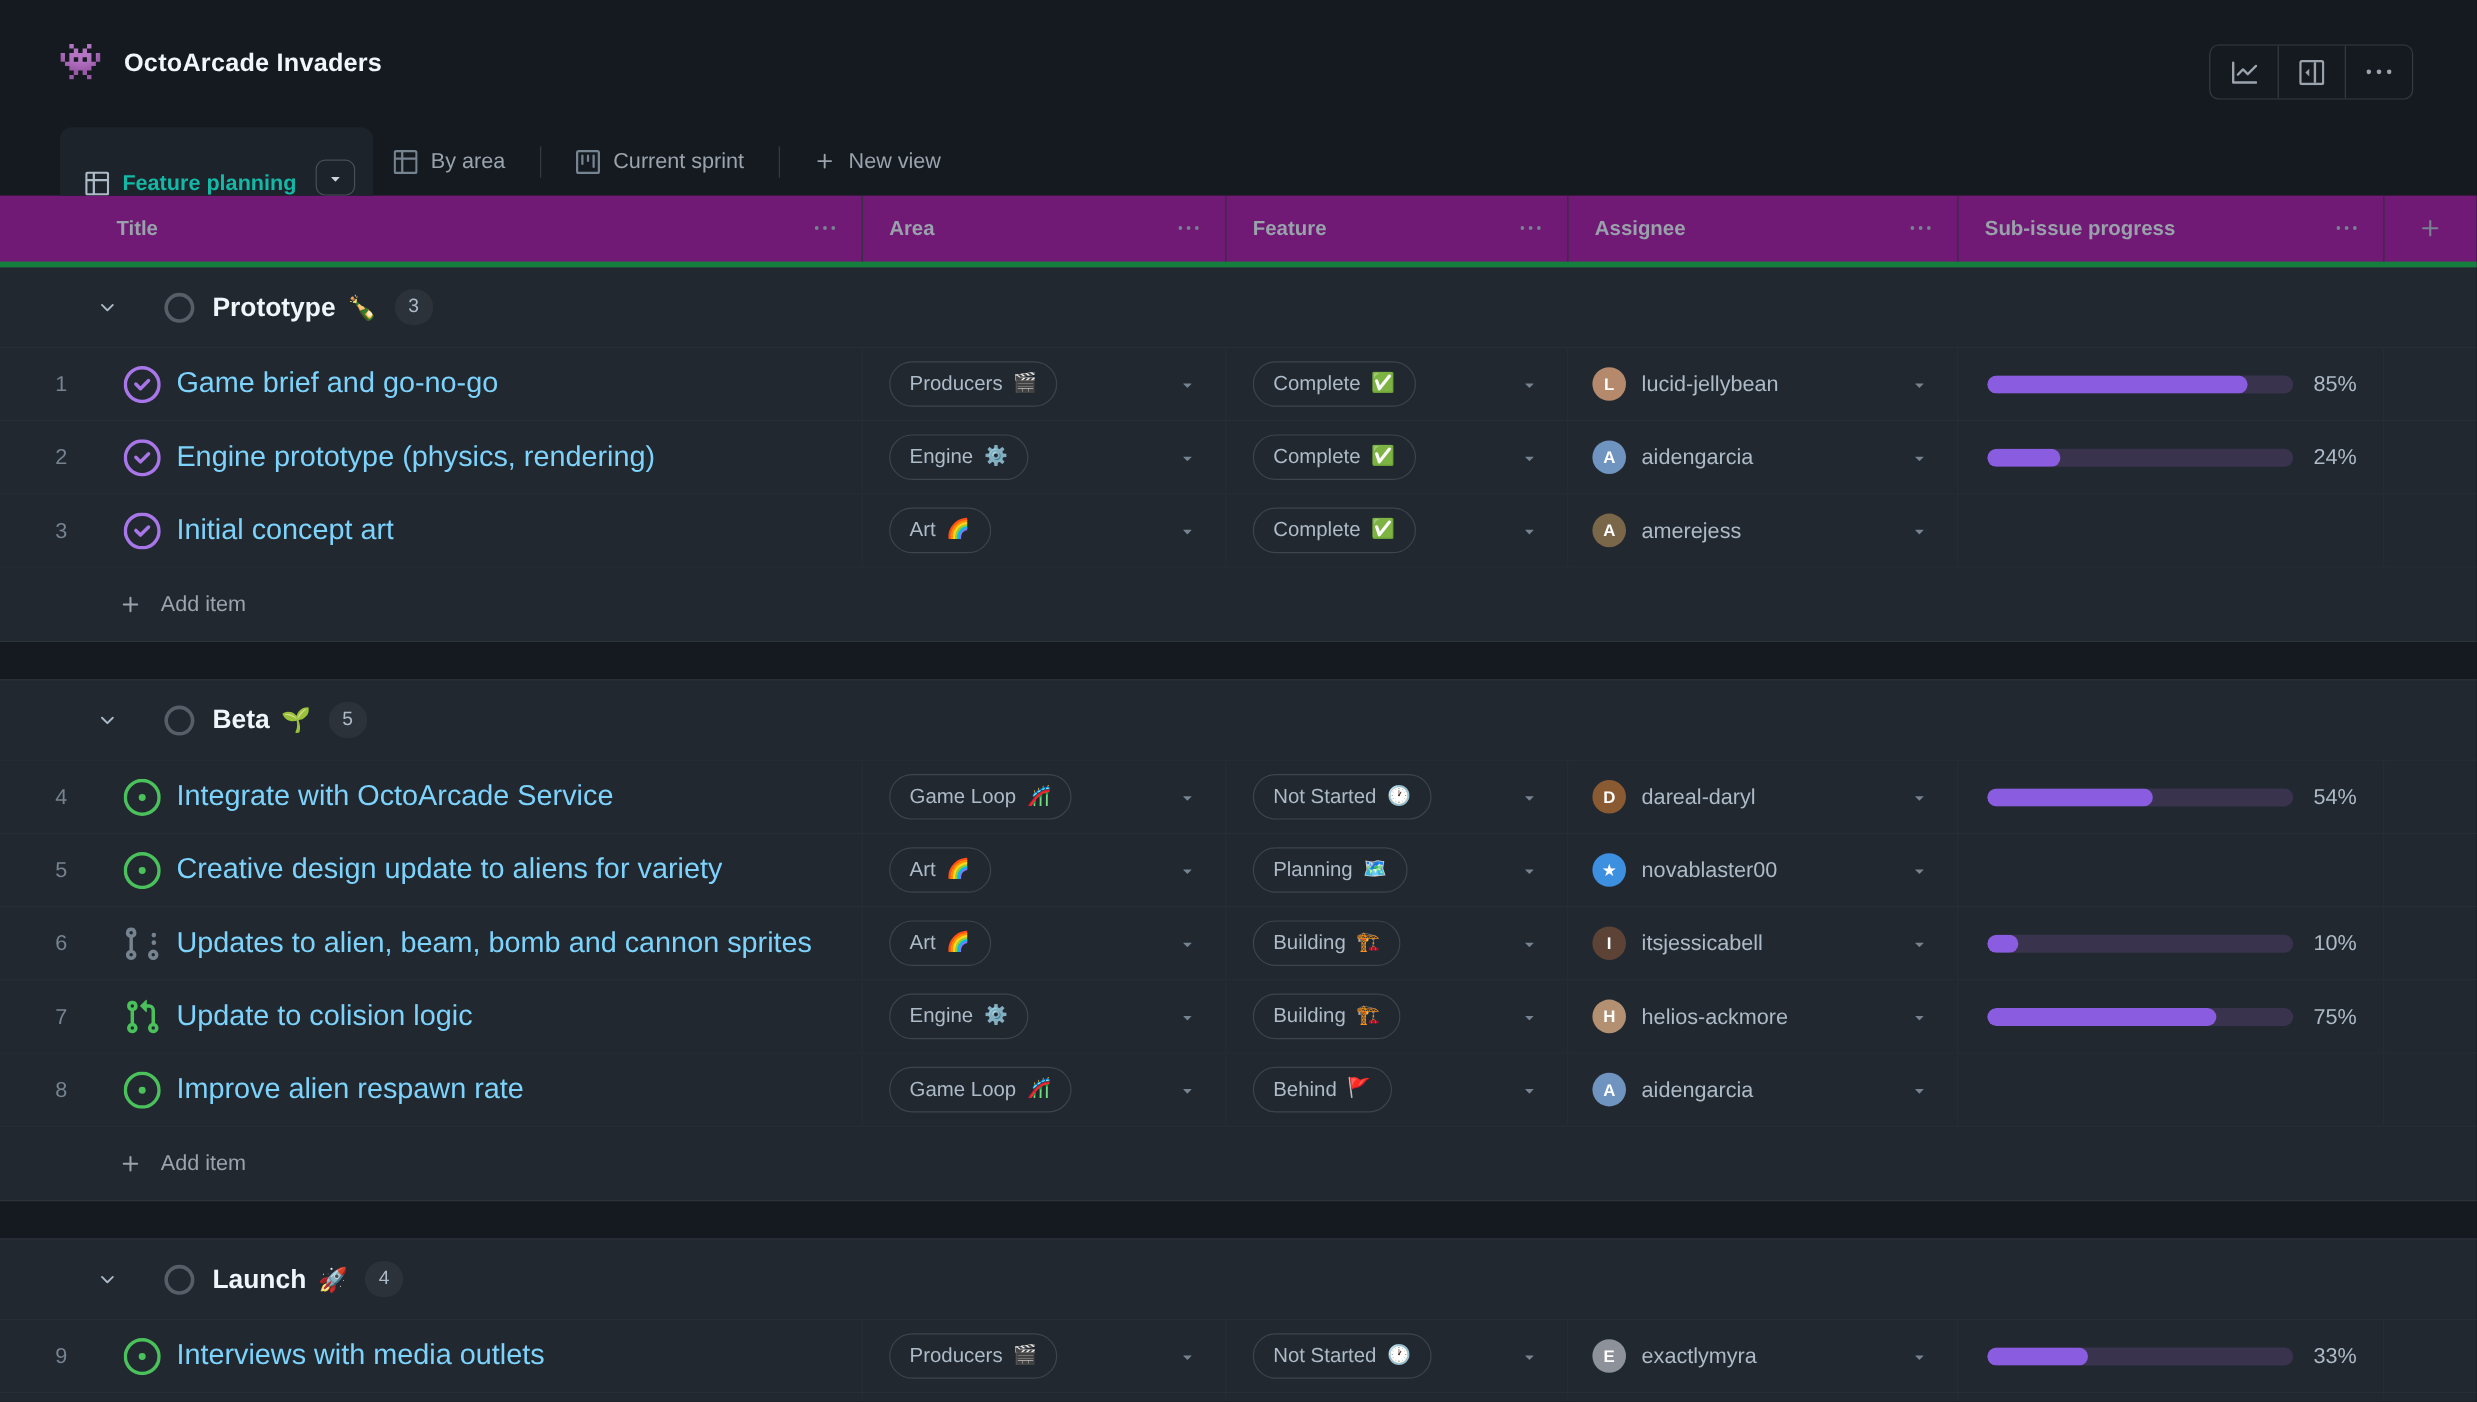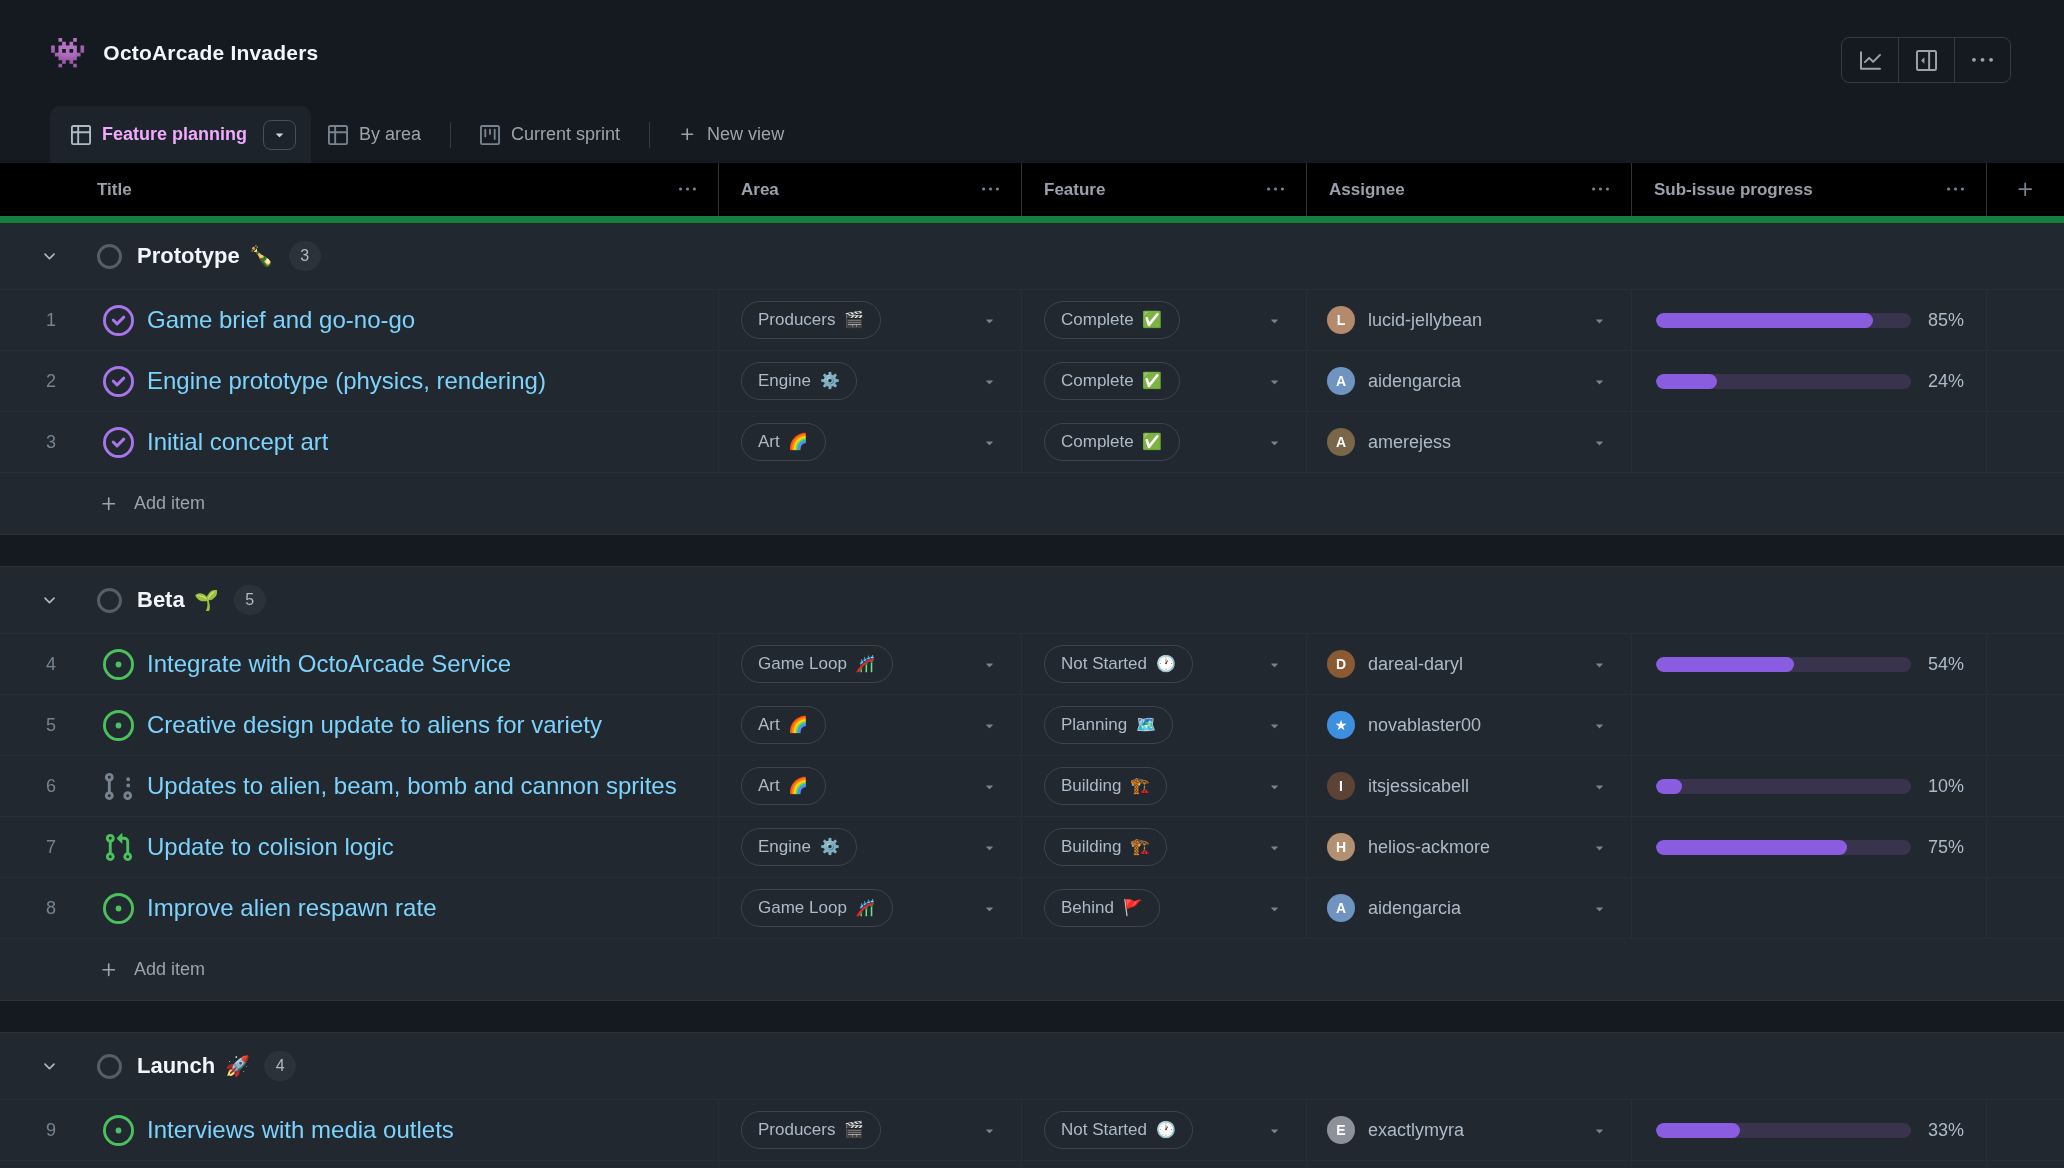--- a/index.html
+++ b/index.html
@@ -17,42 +17,42 @@
   .app-title { font-size:21px; font-weight:700; color:#f0f6fc; letter-spacing:.2px; }
   .toolbar { margin-left:auto; display:flex; border:1px solid #343b45; border-radius:8px; overflow:hidden; margin-top:14px; }
   .tb-btn { width:56px; height:44px; display:flex; align-items:center; justify-content:center; color:#9ba3ad; background:transparent; cursor:pointer; }
   .tb-btn + .tb-btn { border-left:1px solid #343b45; }
   .tb-btn svg { width:21px; height:21px; fill:currentColor; }
 
   
   .tabbar { height:57px; display:flex; align-items:stretch; padding-left:50px; }
   .tab { display:flex; align-items:center; gap:11px; padding:0 17px; color:#9ba3ad; font-size:18px; cursor:pointer; white-space:nowrap; }
   .tab .t-icon svg { width:20px; height:20px; fill:#768390; }
-  .tab.active { background:#1c232b; border-radius:10px 10px 0 0; color:#f0abfc; font-weight:600; padding:0 15px 0 21px; }
+  .tab.active { background:#1c232b; border-radius:10px 10px 0 0; color:#14b8a6; font-weight:600; padding:0 15px 0 21px;align-items:flex-end; }
   .tab.active .t-icon svg { fill:#adbac7; }
   .tab-caret { width:33px; height:30px; border:1px solid #474f58; border-radius:8px; display:flex; align-items:center; justify-content:center; color:#cdd5dd; margin-left:5px; }
   .tab-caret svg { width:15px; height:15px; fill:currentColor; }
   .tab-divider { width:1px; height:26px; background:#343b45; align-self:center; margin:0 12px; }
   .plus-ic svg { width:17px; height:17px; fill:#9ba3ad; }
 
   
   .grid { display:grid; grid-template-columns:718px 303px 285px 325px 355px 78px; }
-  .colheader { height:60px; background:#000000; border-bottom:7px solid #15803d; }
+  .colheader { height:60px; background:#701a75; border-bottom:5px solid #15803d; }
   .ch-cell { display:flex; align-items:center; color:#99a1ab; font-size:17px; font-weight:600; padding:0 22px; }
   .ch-cell + .ch-cell { border-left:1px solid #2c333b; }
   .ch-title { padding-left:97px; }
   .ch-kebab { margin-left:auto; color:#768390; cursor:pointer; }
   .ch-kebab svg { width:17px; height:17px; fill:currentColor; }
   .ch-plus { justify-content:center; padding:0; color:#768390; cursor:pointer; }
   .ch-plus svg { width:19px; height:19px; fill:currentColor; }
 
   .group { background:#212830; border-bottom:1px solid #2c333b; }
   .group + .group { margin-top:31px; border-top:1px solid #2c333b; }
 
-  .group-header { height:66px; display:flex; align-items:center; }
+  .group-header { height:66px; display:flex; align-items:center;padding-left:40px; }
   .gh-chevron { margin-left:41px; color:#adbac7; cursor:pointer; }
   .gh-chevron svg { width:17px; height:17px; fill:currentColor; }
   .group-ring { width:25px; height:25px; border-radius:50%; border:3px solid #565e68; margin-left:39px; flex:none; }
   .group-name { margin-left:15px; font-size:22px; font-weight:700; color:#f0f6fc; }
   .group-emoji { margin-left:10px; font-size:20px; }
   .group-count { margin-left:14px; background:#2b323a; color:#adbac7; border-radius:999px; min-width:32px; height:30px; display:flex; align-items:center; justify-content:center; font-size:16px; padding:0 10px; }
 
   .row { height:61px; border-top:1px solid #272e36; }
   .cell { display:flex; align-items:center; min-width:0; }
   .cell + .cell { border-left:1px solid #272e36; }

